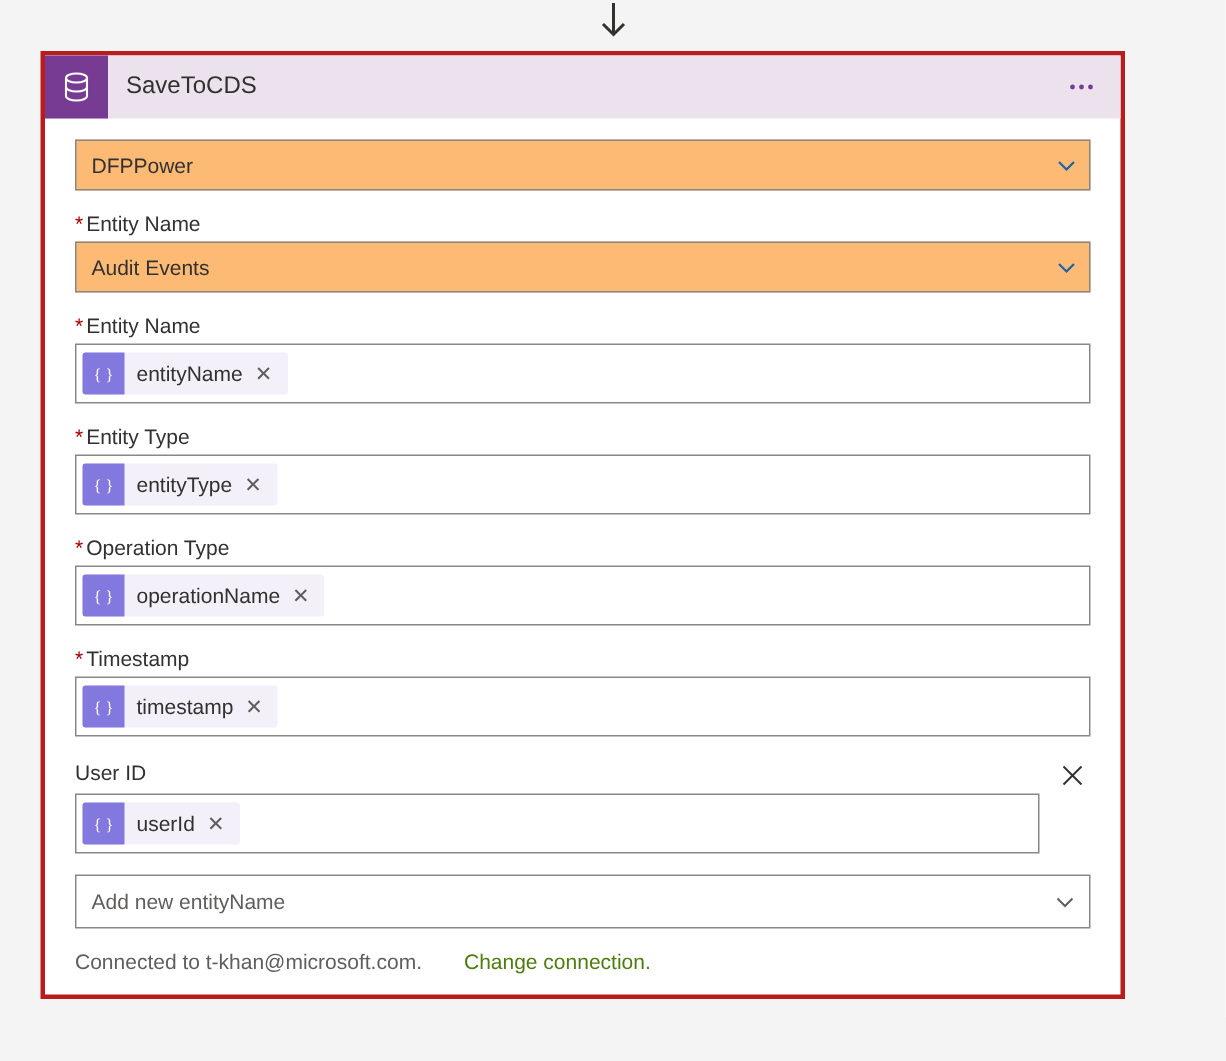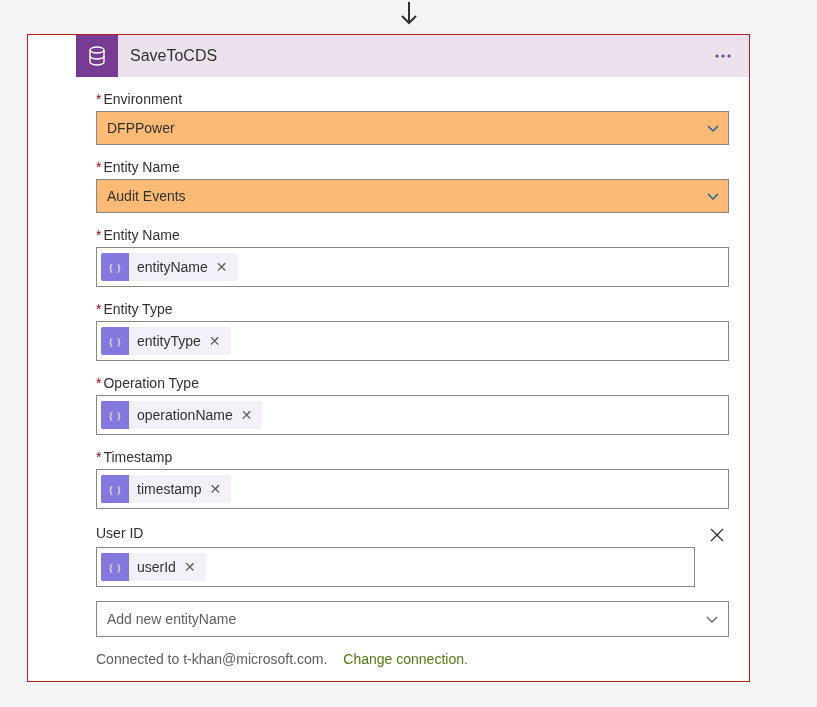--- a/index.html
+++ b/index.html
@@ -11,24 +11,23 @@
       color: #323130;
     }
     .arrow-container {
       display: flex;
       justify-content: center;
       padding-top: 2px;
       padding-bottom: 6px;
     }
     .card {
       background: #fff;
-      border: 1px solid #b91c1c;
+      border: 3px solid #b91c1c;
       margin: 0 27px 20px 27px;
       width: 723px;
-      padding-left: 48px;
     }
     .card-header {
       display: flex;
       align-items: center;
       background: #ece2ee;
       height: 42px;
       padding: 0 10px 0 0;
     }
     .header-icon-box {
       width: 42px;
@@ -159,21 +158,21 @@
       display: flex;
       align-items: center;
       color: #605e5c;
       cursor: pointer;
       position: relative;
       margin-top: 4px;
     }
     .footer-row {
       display: flex;
       align-items: center;
-      gap: 16px;
+      gap: 28px;
       margin-top: 14px;
       font-size: 14px;
       color: #605e5c;
     }
     .link {
       color: #4d7c0f;
       cursor: pointer;
     }
   </style>
 </head>
@@ -202,23 +201,20 @@
         <circle cx="4" cy="10" r="1.6" fill="#773b93"></circle>
         <circle cx="10" cy="10" r="1.6" fill="#773b93"></circle>
         <circle cx="16" cy="10" r="1.6" fill="#773b93"></circle>
       </svg>
     </div>
   </div>
 
   <div class="card-body">
 
     <div class="field-row">
-      <label class="field-label">
-        <span class="required-star">*</span><span>Environment</span>
-      </label>
       <div class="field-control">
         <div class="select-box">
           <span>DFPPower</span>
         </div>
         <svg class="select-chevron" width="16" height="16" viewBox="0 0 16 16">
           <polyline points="3,6 8,11 13,6" fill="none" stroke="#1d63a8" stroke-width="1.5"></polyline>
         </svg>
       </div>
     </div>
 

